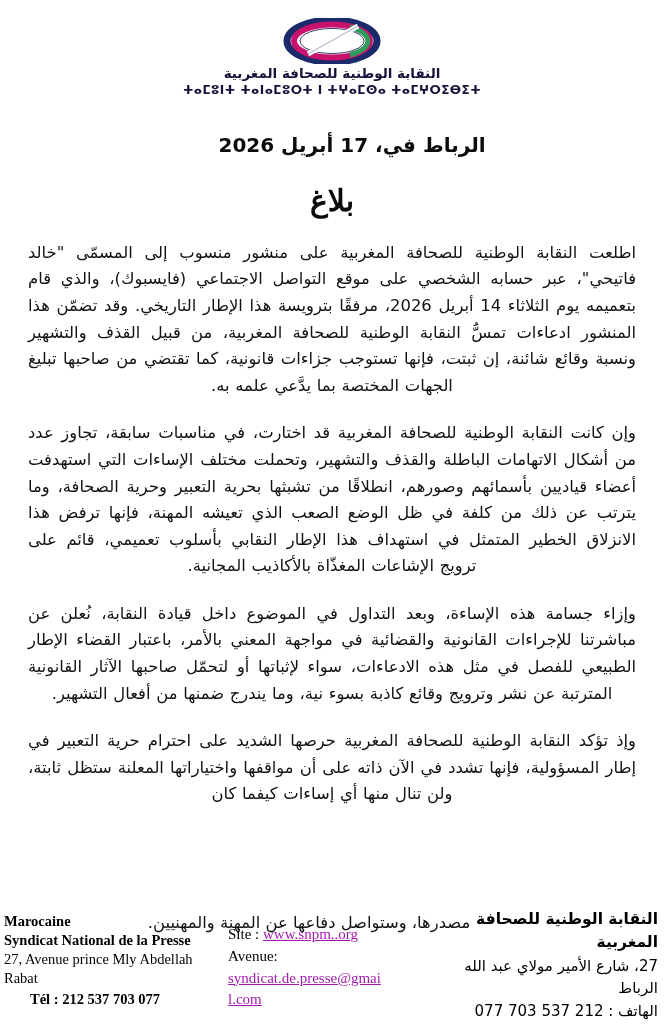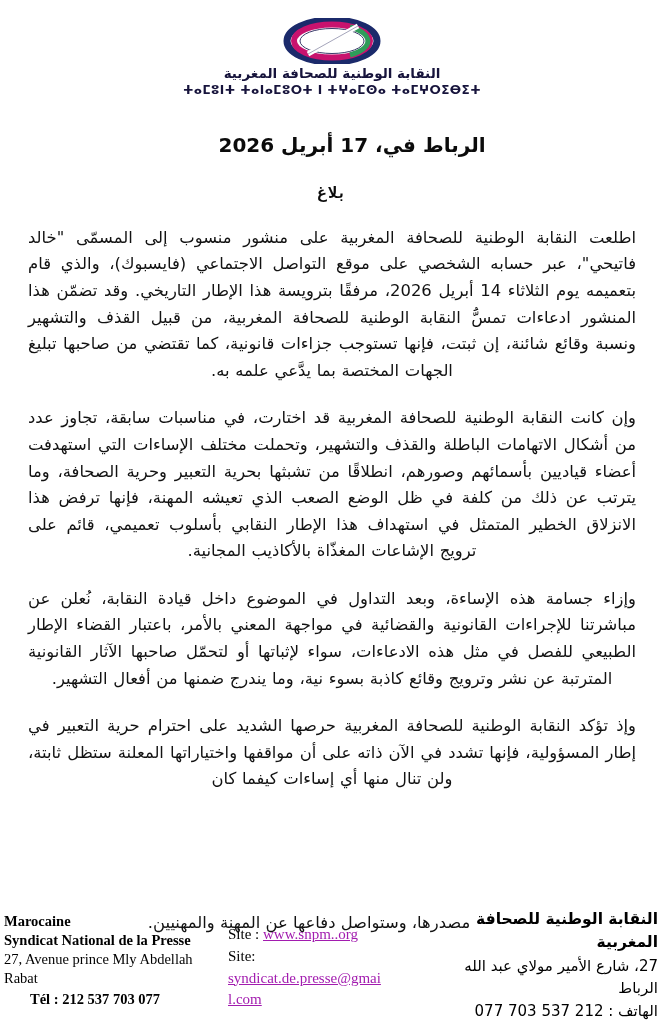--- a/index.html
+++ b/index.html
@@ -72,22 +72,22 @@
     font-weight: 700;
     color: #0b0b0b;
     margin-top: 36px;
     padding-left: 40px;
   }
 
   
   .doc-title {
     direction: rtl;
     text-align: center;
-    font-family: Liberation Mono, monospace;
-    font-size: 16px;
+    font-family: Liberation Sans, sans-serif;
+    font-size: 30px;
     font-weight: 700;
     color: #0b0b0b;
     margin-top: 26px;
   }
 
   
   .body-wrap {
     direction: rtl;
     margin: 22px 28px 0 28px;
   }
@@ -217,21 +217,21 @@
     <div>27, Avenue prince Mly Abdellah</div>
     <div>Rabat</div>
     <span class="tel">Tél : 212 537 703 077</span>
   </div>
 
   <div class="footer-col footer-mid">
     <div class="row">
       <span>Site :</span>
       <span class="link">www.snpm..org</span>
     </div>
-    <div>Site:</div>
+    <div>Avenue:</div>
     <div class="link">syndicat.de.presse@gmai</div>
     <div class="link">l.com</div>
   </div>
 
   <div class="footer-col footer-right">
     <div class="org">النقابة الوطنية للصحافة</div>
     <div class="org">المغربية</div>
     <div>27، شارع الأمير مولاي عبد الله</div>
     <div>الرباط</div>
     <div>الهاتف : 212 537 703 077</div>

